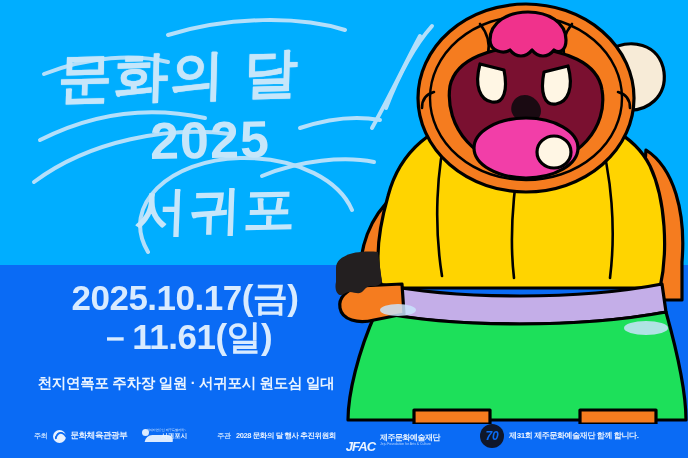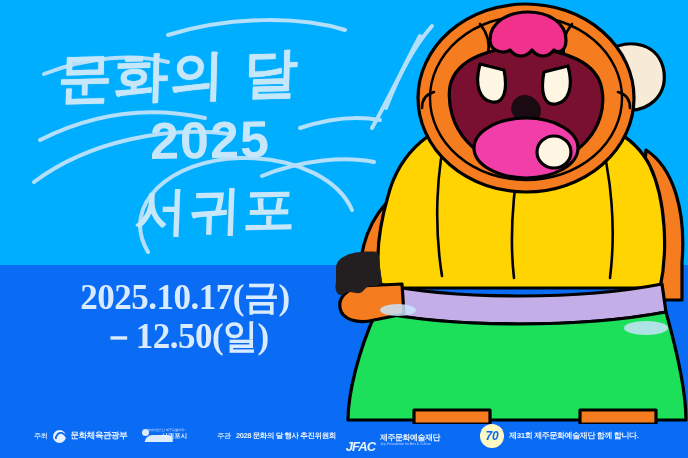--- a/index.html
+++ b/index.html
@@ -50,21 +50,21 @@
   }
   .ko-sub{
     left:135px;top:158px;
     font-size:52px;
     transform:skewX(-3deg) rotate(-1deg);
   }
 
   
   .dates{
     position:absolute;left:0;top:278px;width:370px;
-    text-align:center;color:#D8EBFF;font-family:Liberation Serif, serif;
+    text-align:center;color:#D8EBFF;
   }
   .date-line{
     font-size:35px;font-weight:700;line-height:1.12;
     letter-spacing:-0.5px;white-space:nowrap;
   }
   .venue{
     position:absolute;left:0;top:374px;width:372px;
     text-align:center;color:#EAF4FF;
     font-size:14.5px;font-weight:700;letter-spacing:-0.3px;
     white-space:nowrap;
@@ -114,21 +114,21 @@
   .jfac-logo{
     font-size:13px;font-weight:700;color:#EAF4FF;
     letter-spacing:-1px;font-style:italic;margin-top:20px;
   }
   .jfac-kr{line-height:1.1;}
   .jfac-kr .k1{font-size:8px;font-weight:700;color:#EAF4FF;display:block;letter-spacing:-0.5px;margin-top:8px;}
   .jfac-kr .k2{font-size:3.4px;color:#B9D6FF;display:block;letter-spacing:0px;}
 
   .badge70{
     width:24px;height:24px;border-radius:50%;
-    background:#fef9c3;color:#0A6BF5;
+    background:#0f172a;color:#0A6BF5;
     display:flex;align-items:center;justify-content:center;
     font-size:12px;font-weight:700;flex:0 0 auto;
     font-style:italic;
   }
   .note70{line-height:1.35;}
   .note70 span{display:block;font-size:8px;font-weight:700;color:#E7F1FF;letter-spacing:-0.4px;}
 
   .sep{width:14px;flex:0 0 auto;}
 
   
@@ -251,23 +251,24 @@
   </svg>
 
   <div class="title-wrap">
     <div class="ko-line ko-main">문화의 달</div>
     <div class="ko-line ko-year">2025</div>
     <div class="ko-line ko-sub">서귀포</div>
   </div>
 
   <div class="dates">
     <div class="date-line">2025.10.17(금)</div>
-    <div class="date-line">－12.50(일)</div>
+    <div class="date-line">－11.61(일)</div>
   </div>
 
+  <div class="venue">천지연폭포 주차장 일원 · 서귀포시 원도심 일대</div>
 
   <div class="footer">
 
     <div class="sep" style="width:34px"></div>
 
     <div class="fgroup">
       <span class="flabel">주최</span>
       <span class="mcst-mark"></span>
       <span class="forg">문화체육관광부</span>
     </div>

